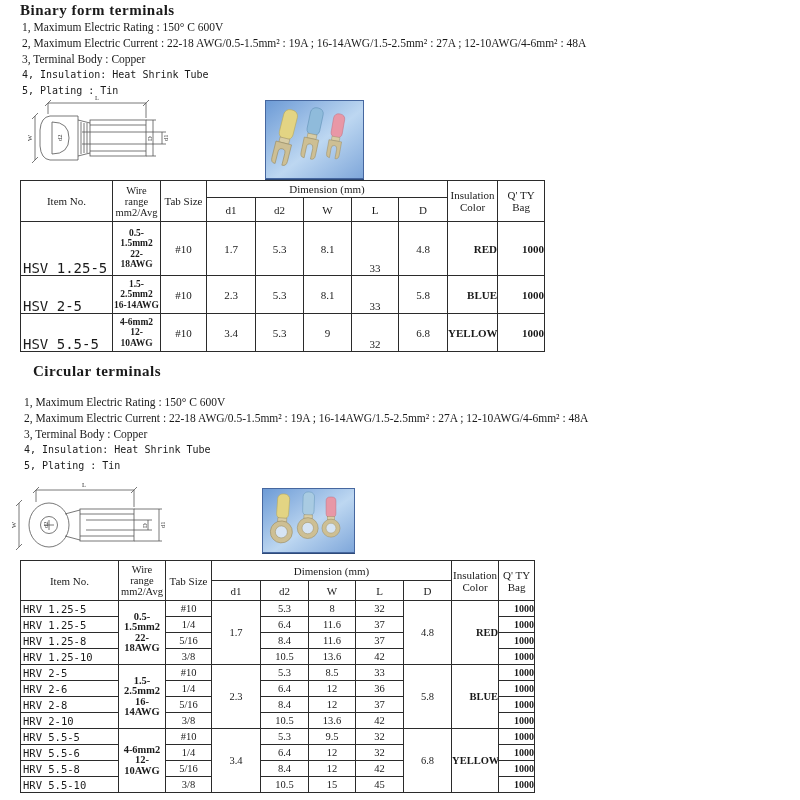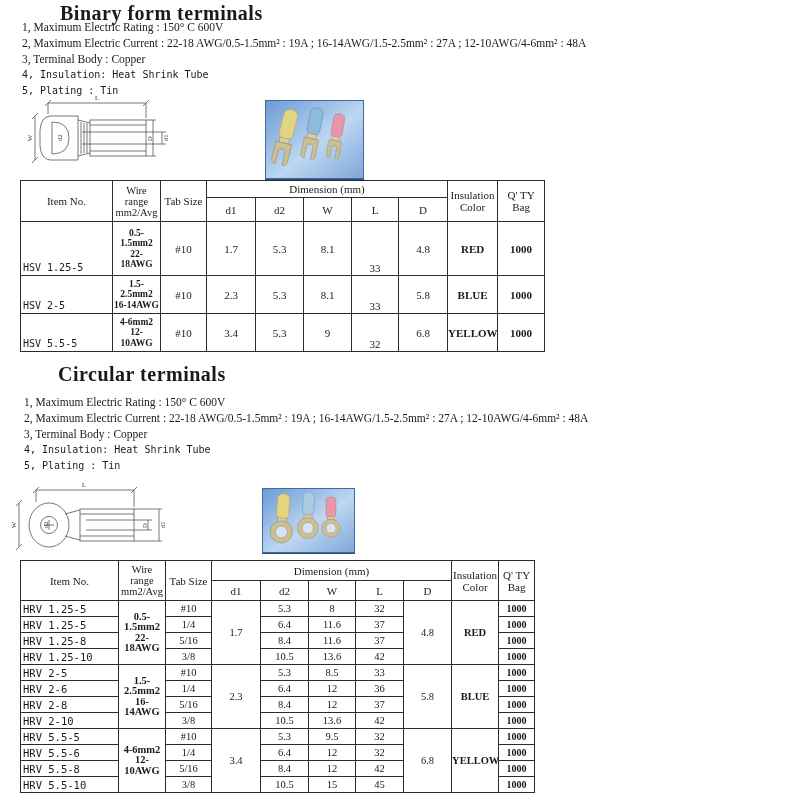--- a/index.html
+++ b/index.html
@@ -1,42 +1,42 @@
 <!DOCTYPE html>
 <html><head>
 <meta charset="utf-8">
 <style>
   html,body{margin:0;padding:0;background:#fff;}
   #page{position:relative;width:800px;height:800px;background:#ffffff;overflow:hidden;
         font-family:"Liberation Serif",serif;color:#1a1a1a;}
-  .sec-title{position:absolute;font-size:20px;font-weight:bold;letter-spacing:.5px;white-space:nowrap;margin-left:40px;}
+  .sec-title{position:absolute;font-size:15px;font-weight:bold;letter-spacing:.5px;white-space:nowrap;}
   .specs{position:absolute;font-size:11.5px;line-height:16px;white-space:nowrap;}
   .specs .spec-line{height:16px;}
   .specs .spec-line:nth-child(4),.specs .spec-line:nth-child(5){
      font-family:"DejaVu Sans Mono",monospace;font-size:10px;}
   .fig{position:absolute;}
   .photo-frame{position:absolute;border:1px solid #46679f;box-shadow:0 1px 0 #2e4a78;}
   table{border-collapse:collapse;table-layout:fixed;position:absolute;background:#fff;}
   th,td{border:1px solid #2b2b2b;font-size:11px;font-weight:normal;text-align:center;
         vertical-align:middle;padding:0;overflow:hidden;line-height:12px;}
   .t1{left:20px;top:180px;width:524px;}
   .t2{left:20px;top:560px;width:515px;}
   .t1 thead tr:first-child{height:17px;}
   .t1 thead tr:last-child{height:24px;}
   .t2 thead tr{height:20px;}
   .t1 tbody tr:nth-child(1){height:54px;}
   .t1 tbody tr:nth-child(2){height:38px;}
   .t1 tbody tr:nth-child(3){height:38px;}
   .t2 tbody tr{height:16px;margin-left:40px;}
-  td.item-cell{font-family:"DejaVu Sans Mono",monospace;font-size:10px;text-align:left;padding-left:2px;}
+  td.item-cell{font-family:"DejaVu Sans Mono",monospace;font-size:14px;text-align:left;padding-left:2px;}
   .t1 td.item-cell{vertical-align:bottom;padding-bottom:1px;}
   td.wire-cell{font-size:9.5px;line-height:10.5px;font-weight:bold;}
   th.wire-h{font-size:10.5px;line-height:11px;}
   td.l-cell{vertical-align:bottom;padding-bottom:1px;}
-  td.color-cell,td.qty-cell{font-weight:bold;}
+  td.color-cell,td.qty-cell{font-weight:bold;text-align:right;}
   .t2 td{font-size:10.5px;}
   .t2 td.qty-cell{font-size:10px;}
   .dim-label{font-size:6.5px;fill:#333;font-family:"Liberation Serif",serif;}
 </style>
 </head>
 <body>
 
 <div id="page">
 
   <div class="sec-title" style="left:20px;top:2px;">Binary form terminals</div>
@@ -174,21 +174,21 @@
           <td>5.3</td>
           <td>9</td>
           <td class="l-cell">32</td>
           <td>6.8</td>
           <td class="color-cell">YELLOW</td>
           <td class="qty-cell">1000</td>
         </tr>
       </tbody>
     </table>
 
-  <div class="sec-title" style="left:18px;top:363px;">Circular terminals</div>
+  <div class="sec-title" style="left:33px;top:363px;">Circular terminals</div>
 
   <div class="specs" style="left:24px;top:394px;">
     <div class="spec-line">1,  Maximum Electric Rating : 150° C  600V</div>
     <div class="spec-line">2,  Maximum Electric Current : 22-18 AWG/0.5-1.5mm² : 19A ;  16-14AWG/1.5-2.5mm² : 27A ;  12-10AWG/4-6mm² : 48A</div>
     <div class="spec-line">3,  Terminal Body : Copper</div>
     <div class="spec-line">4,  Insulation: Heat Shrink Tube</div>
     <div class="spec-line">5,  Plating : Tin</div>
   </div>
 
   <svg class="fig" style="left:12px;top:480px;" width="158" height="76" viewBox="0 0 158 76">

